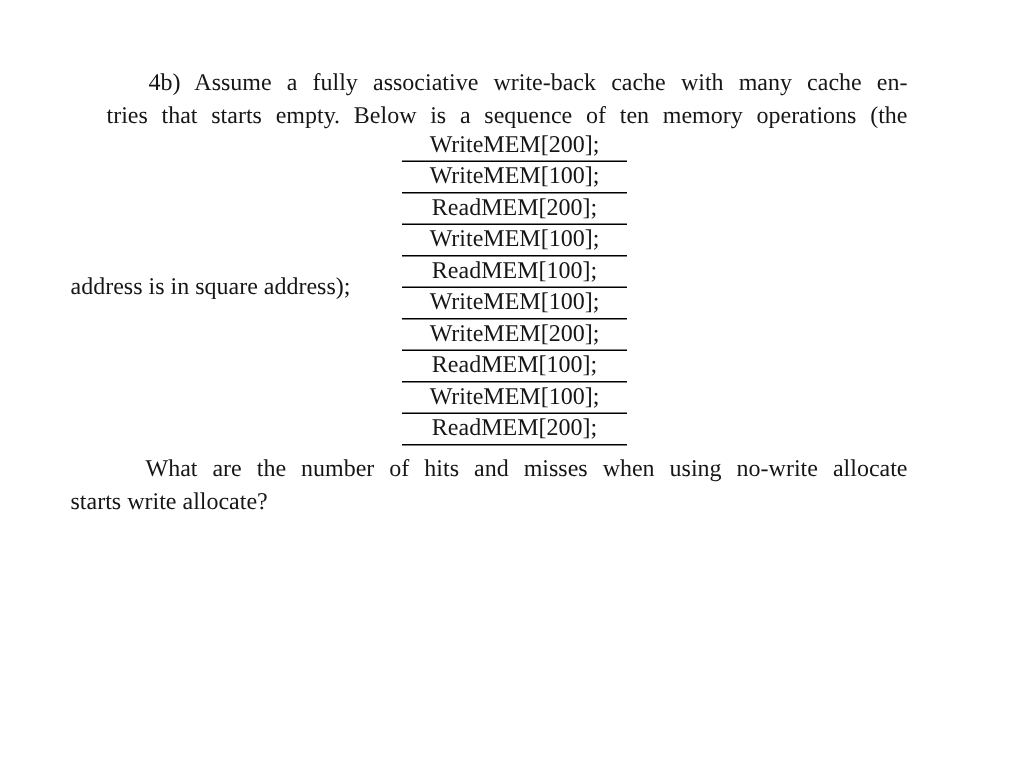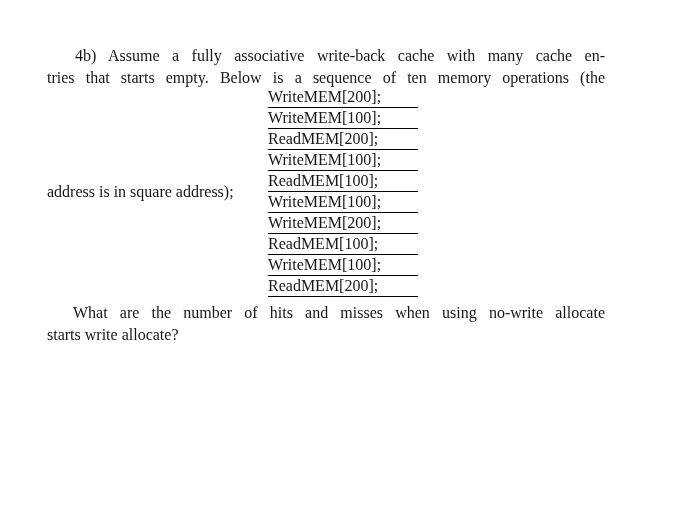--- a/index.html
+++ b/index.html
@@ -23,20 +23,21 @@
   .para {
     position: absolute;
     left: 47px;
     width: 558px;
     font-size: 16px;
     line-height: 21.6px;
   }
   .line.just {
     text-align: justify;
     text-align-last: justify;
+    margin-left: 24px;
   }
   .indent-first {
     text-indent: 28px;
   }
   .indent-q {
     text-indent: 26px;
   }
   #intro-para { top: 45px; }
   #question-para { top: 302px; }
   #address-note {
@@ -50,20 +51,21 @@
   #operations-table {
     position: absolute;
     left: 268px;
     top: 87px;
     width: 150px;
   }
   .op-row {
     height: 20px;
     line-height: 20px;
     border-bottom: 1.4px solid #000000;
+    text-align: center;
     font-size: 16px;
     overflow: hidden;
   }
 </style>
 </head>
 <body style="background: rgb(255, 255, 255); color: rgb(22, 22, 22);">
 
 <div class="page">
 
   <div class="para" id="intro-para">

